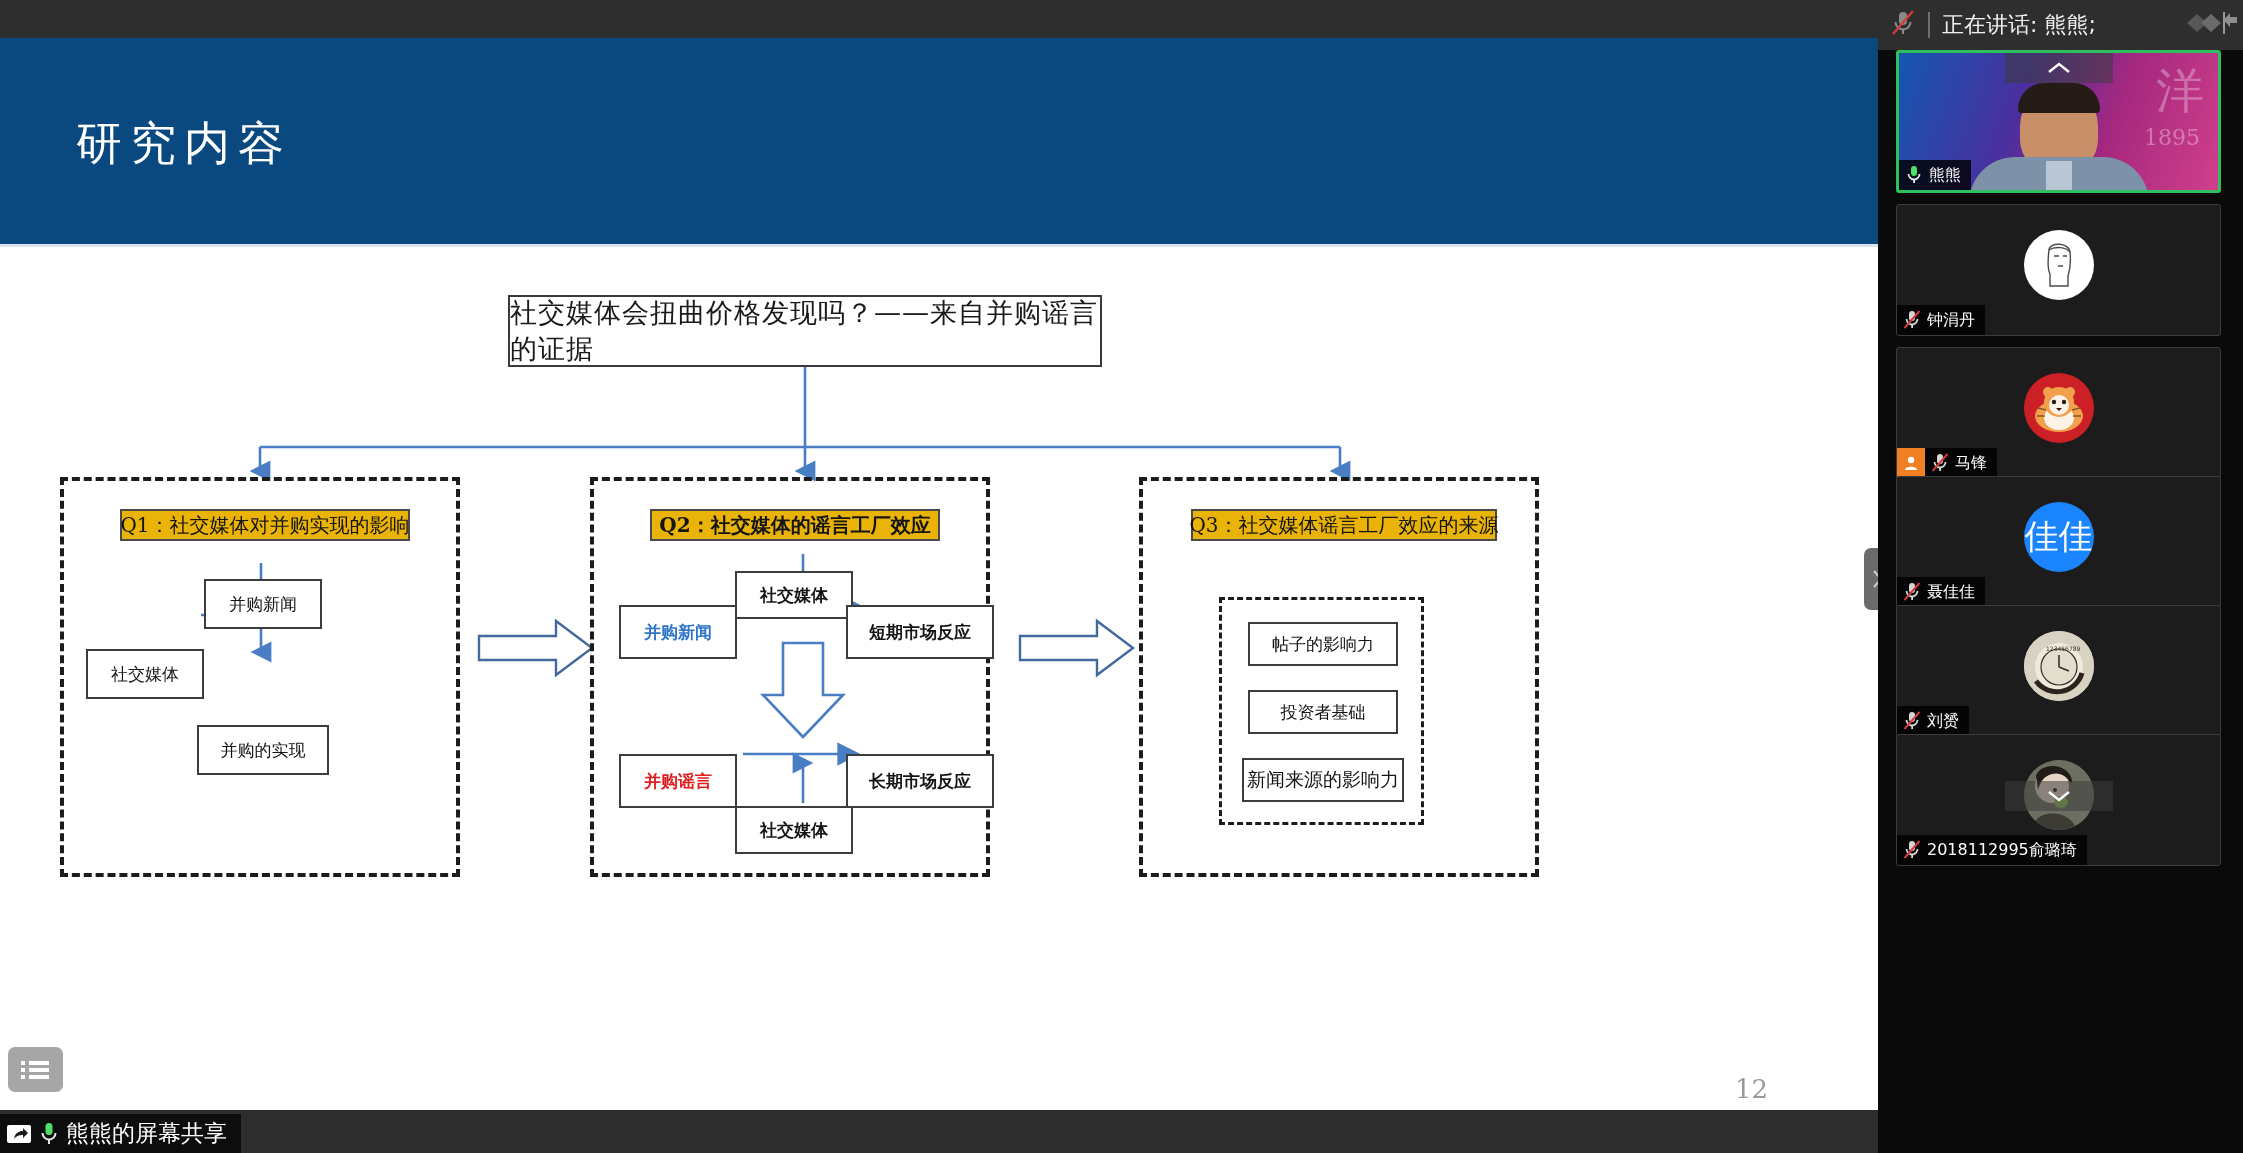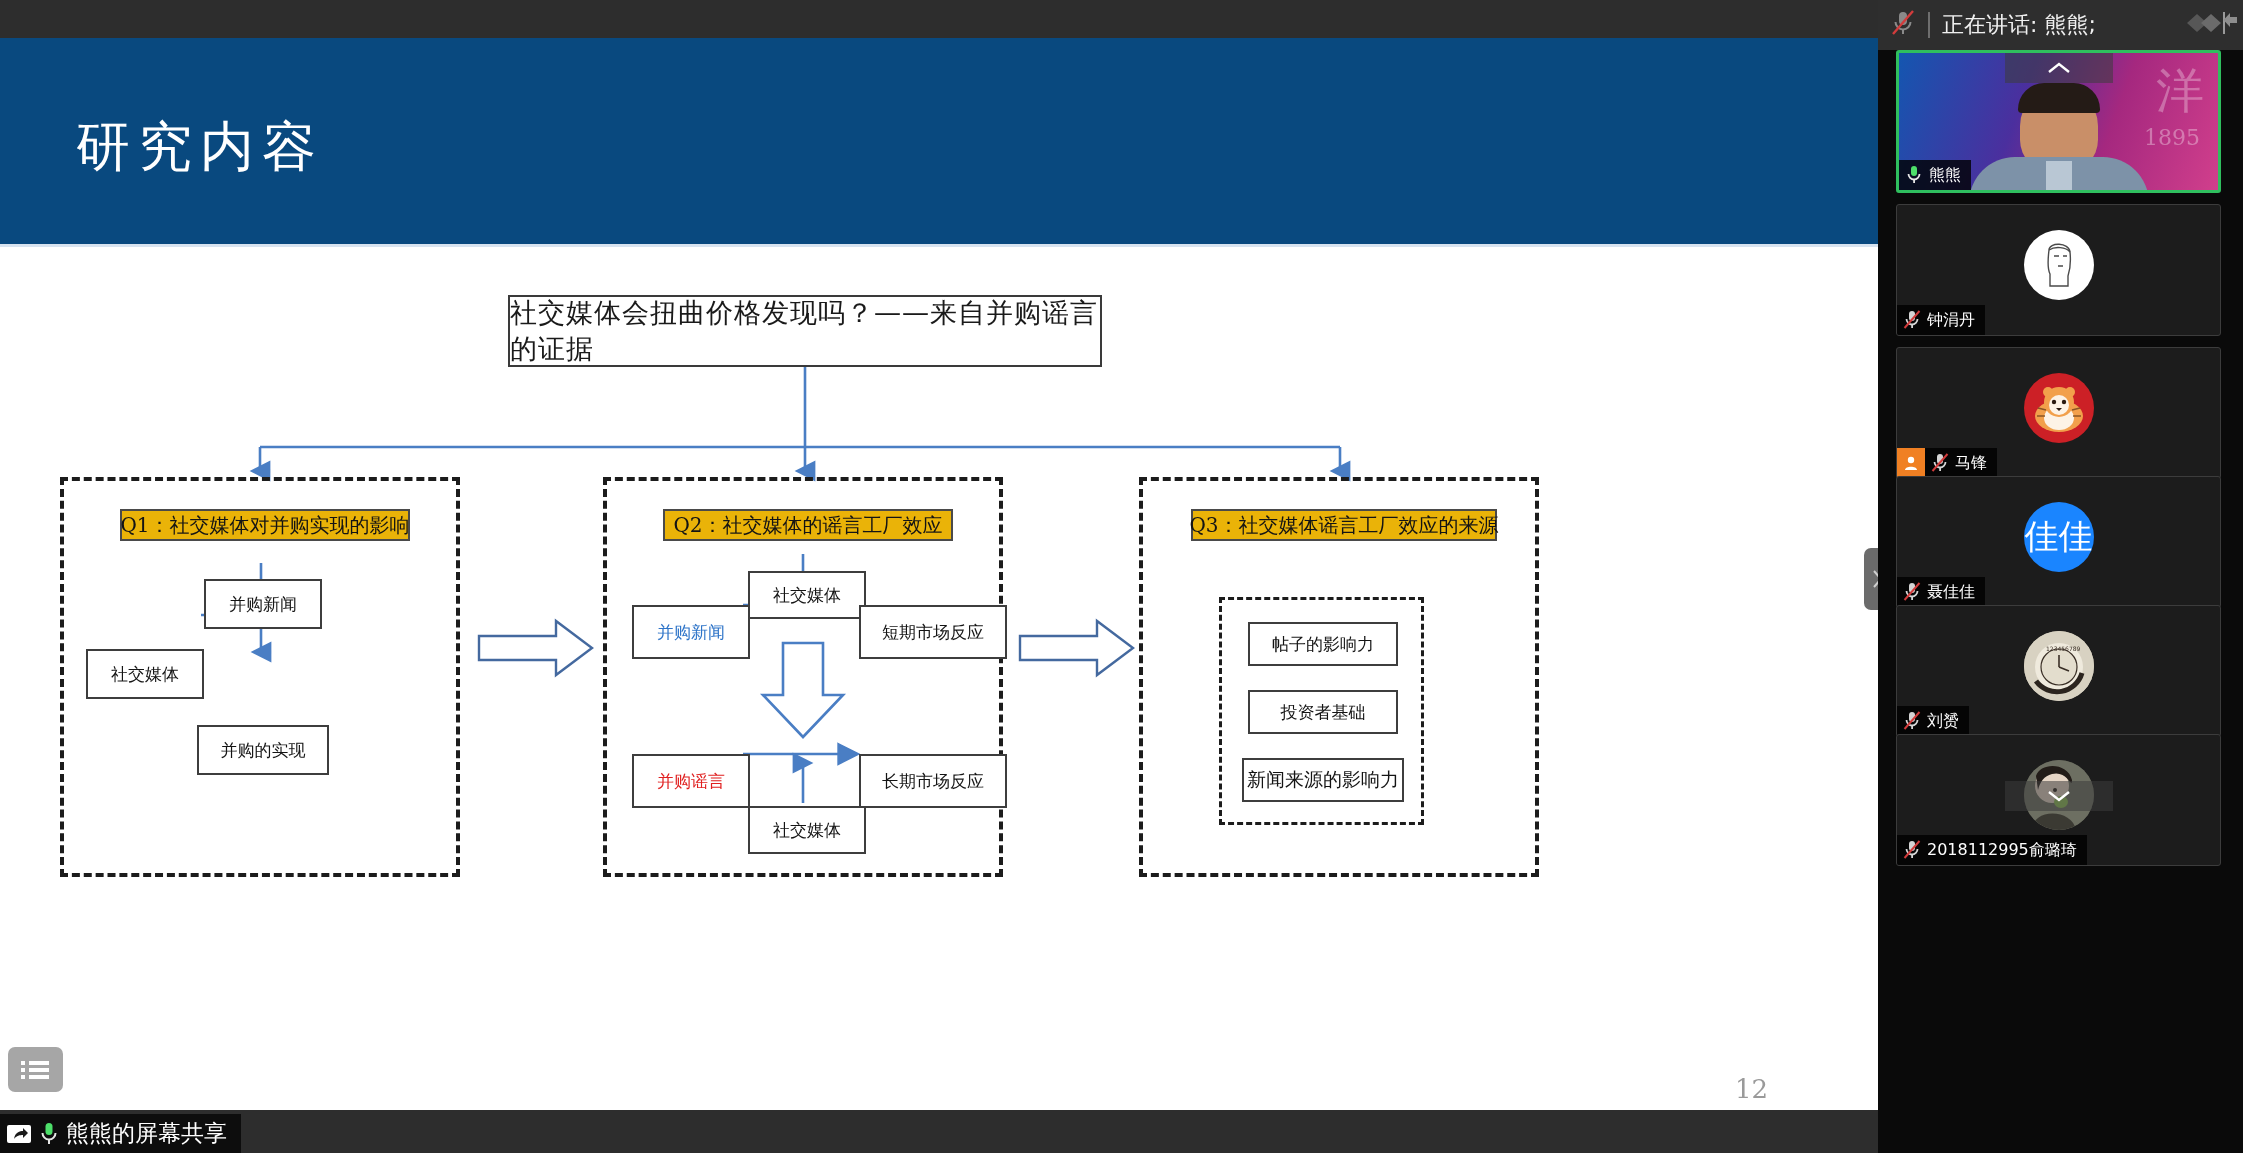--- a/index.html
+++ b/index.html
@@ -25,21 +25,21 @@
     width: 1878px; height: 1072px;
     background: #ffffff;
     overflow: hidden;
   }
   #slide-header {
     position: absolute; left: 0; top: 0; width: 1878px; height: 206px;
     background: #09497f;
   }
   #slide-title {
     position: absolute; left: 76px; top: 82px;
-    color: #ffffff; font-size: 54px; line-height: 1;
+    color: #ffffff; font-size: 46px; line-height: 1;
     font-family: "DejaVu Serif", "Liberation Serif", serif;
     letter-spacing: 8px; font-weight: 400;
   }
   #slide-underline {
     position: absolute; left: 0; top: 206px; width: 1878px; height: 3px;
     background: #d7e3f0;
   }
 
   
   #diagram { position: absolute; left: 0; top: 209px; width: 1878px; height: 863px; }
@@ -55,21 +55,21 @@
 
   
   #connector-svg { position: absolute; left: 0; top: 0; width: 1878px; height: 863px; }
 
   
   .q-panel {
     position: absolute; top: 230px; height: 400px;
     border: 4px dashed #1c1c1c; background: transparent;
   }
   #q-panel-1 { left: 60px;  width: 400px; }
-  #q-panel-2 { left: 603px; width: 400px; }
+  #q-panel-2 { left: 590px; width: 400px; font-weight: bold; }
   #q-panel-3 { left: 1139px; width: 400px; }
 
   .q-head {
     position: absolute; top: 28px;
     height: 32px; background: #eab308;
     border: 2px solid #4a4a4a;
     display: flex; align-items: center; justify-content: center;
     font-family: "DejaVu Serif", "Liberation Serif", serif;
     font-size: 20px; color: #141414; white-space: nowrap;
   }

